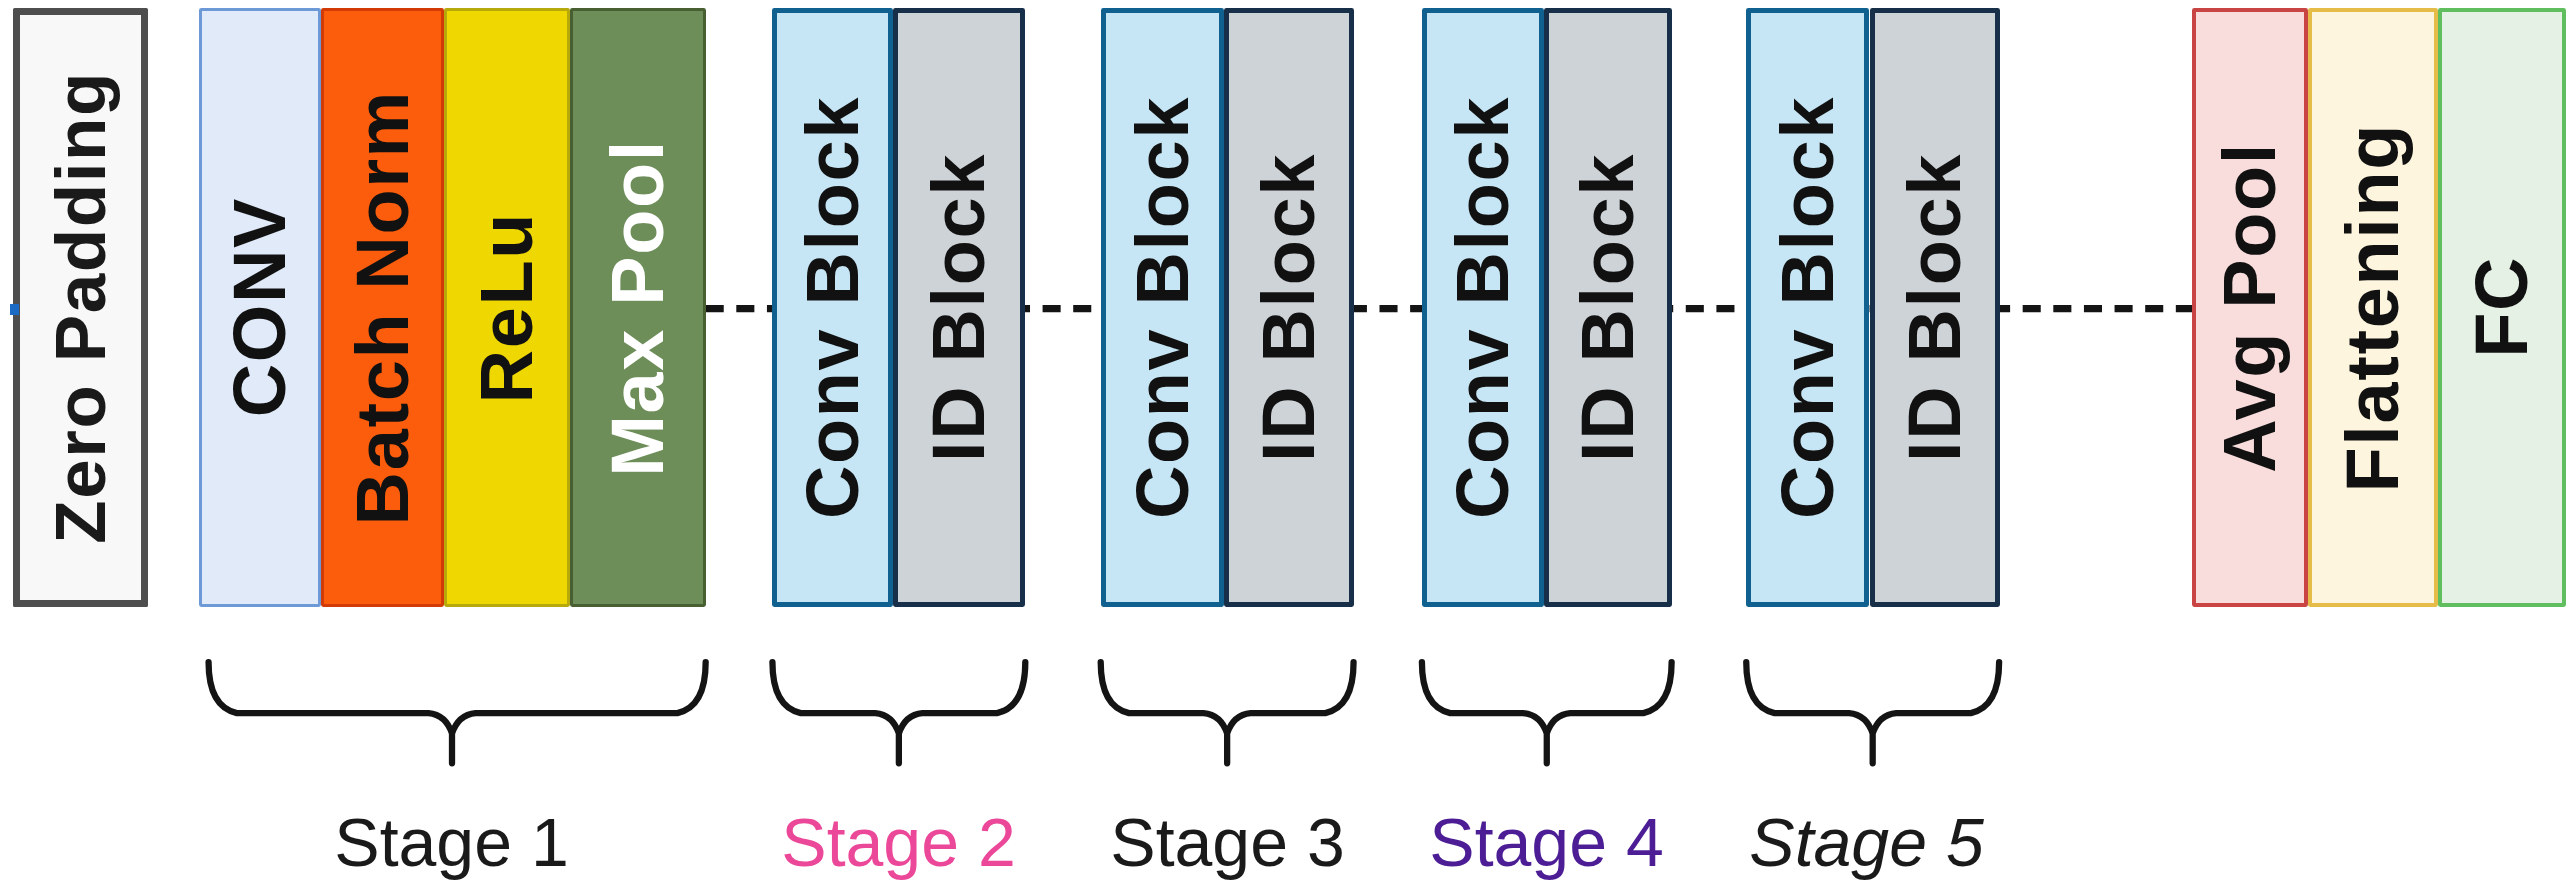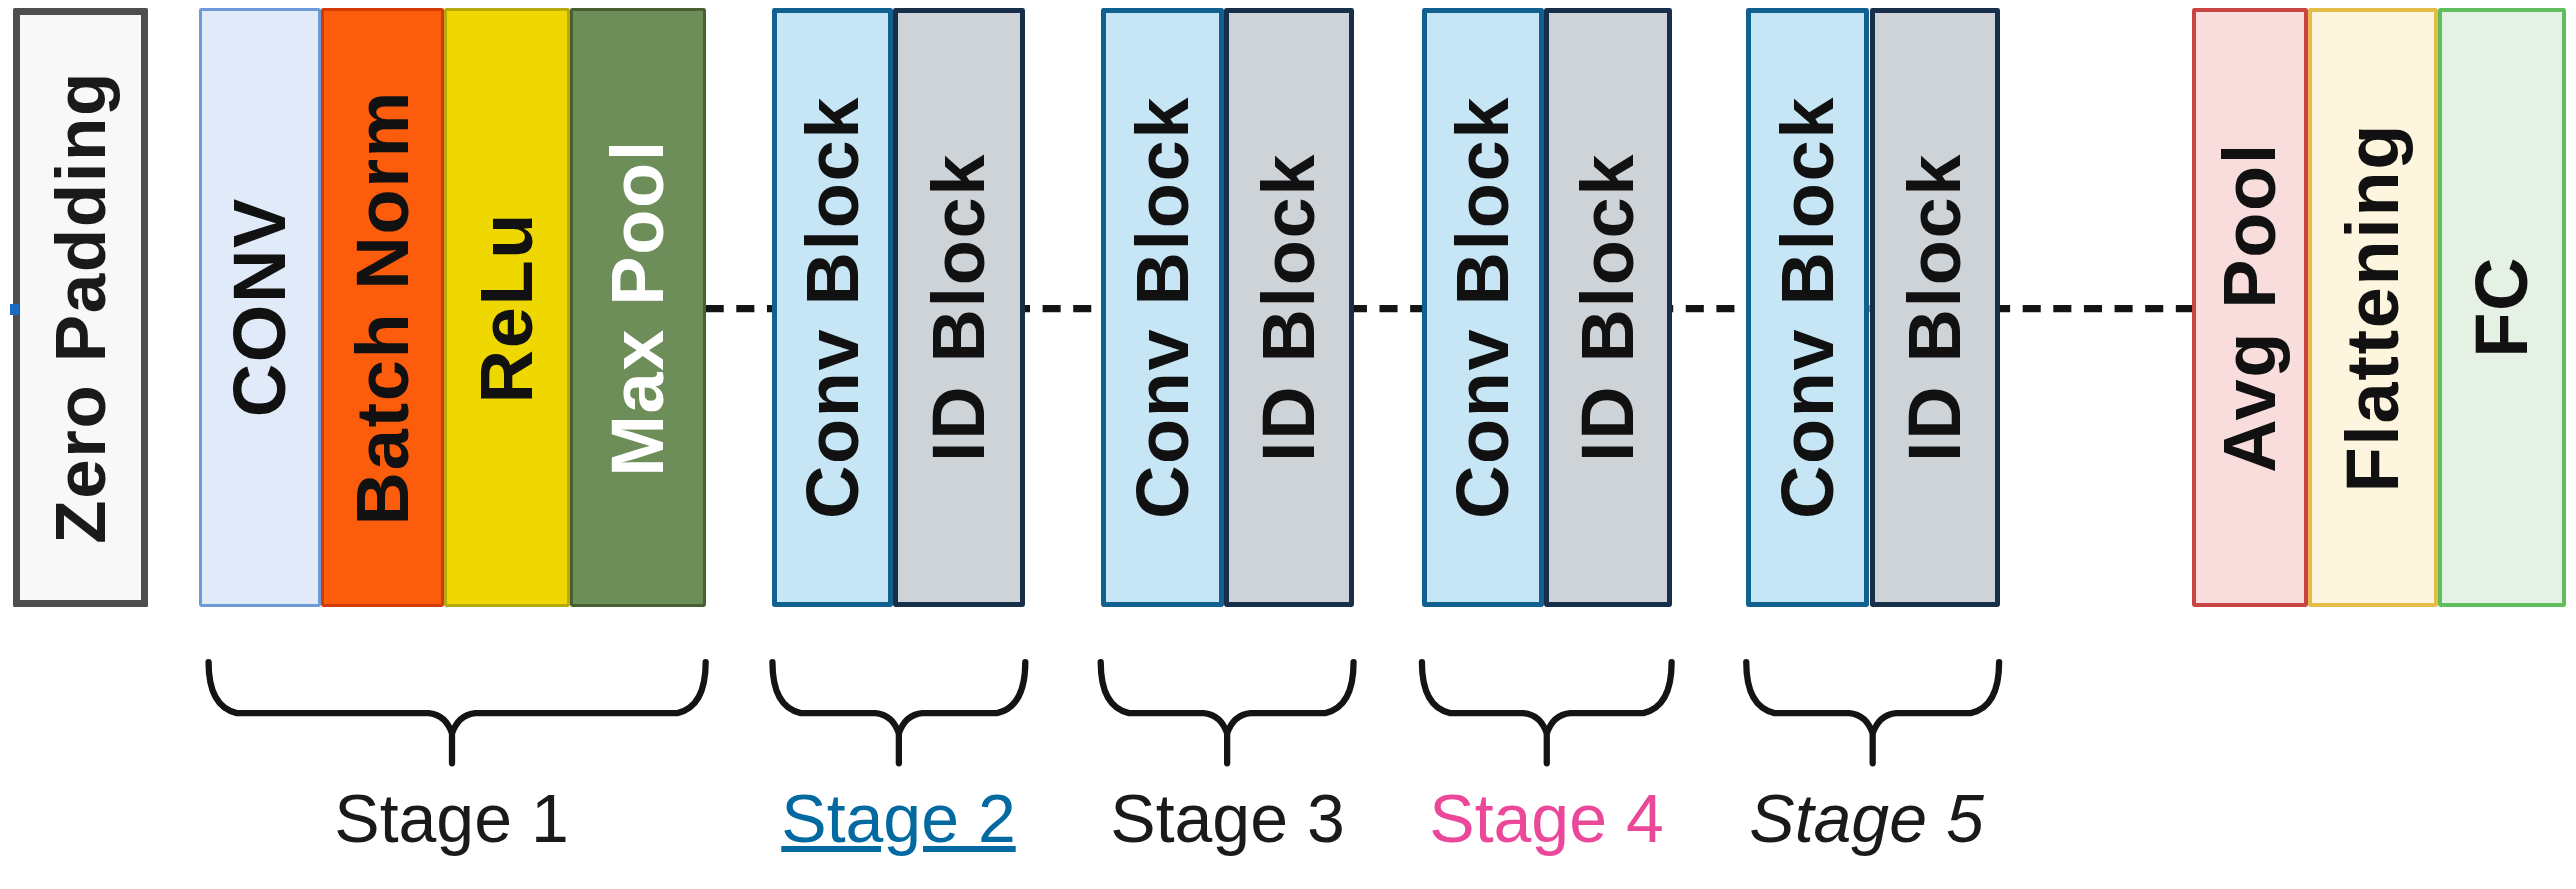--- a/index.html
+++ b/index.html
@@ -33,21 +33,21 @@
     transform: rotate(180deg);
     font-weight: bold;
     font-size: 74px;
     letter-spacing: 1.6px;
     white-space: nowrap;
     line-height: 1;
   }
   .block.zero .vlabel { font-size: 71px; }
   .stage-label {
     position: absolute;
-    top: 784px;
+    top: 808px;
     width: 393px;
     text-align: center;
     font-size: 68px;
     font-weight: 400;
     line-height: 1;
     z-index: 2;
   }
   .stray {
     position: absolute;
     left: 10.2px; top: 304px;
@@ -118,21 +118,21 @@
     <span class="vlabel">Avg Pool</span>
   </div>
   <div class="block" style="left: 2308px; width: 130px; border-width: 4.7px; background-color: rgb(253, 245, 222); border-color: rgb(230, 188, 72); color: rgb(17, 17, 17);">
     <span class="vlabel">Flattening</span>
   </div>
   <div class="block" style="left: 2438px; width: 128px; border-width: 4.7px; background-color: rgb(228, 241, 228); border-color: rgb(97, 190, 94); color: rgb(17, 17, 17);">
     <span class="vlabel">FC</span>
   </div>
 
   <div class="stage-label" style="left: 255px; color: rgb(26, 26, 26);">Stage 1</div>
-  <div class="stage-label" style="left: 702px; color: #0369a1; text-decoration: underline;">Stage 2</div>
+  <div class="stage-label" style="left: 702px; color: #ec4899;">Stage 2</div>
   <div class="stage-label" style="left: 1031px; color: rgb(26, 26, 26);">Stage 3</div>
-  <div class="stage-label" style="left: 1350px; color: #ec4899;">Stage 4</div>
+  <div class="stage-label" style="left: 1350px; color: #4c1d95;">Stage 4</div>
   <div class="stage-label" style="left: 1670px; color: rgb(26, 26, 26); font-style: italic;">Stage 5</div>
 
   <div class="stray" style="background-color: rgb(27, 106, 196);"></div>
 
 </div>
 
 
 </body></html>

